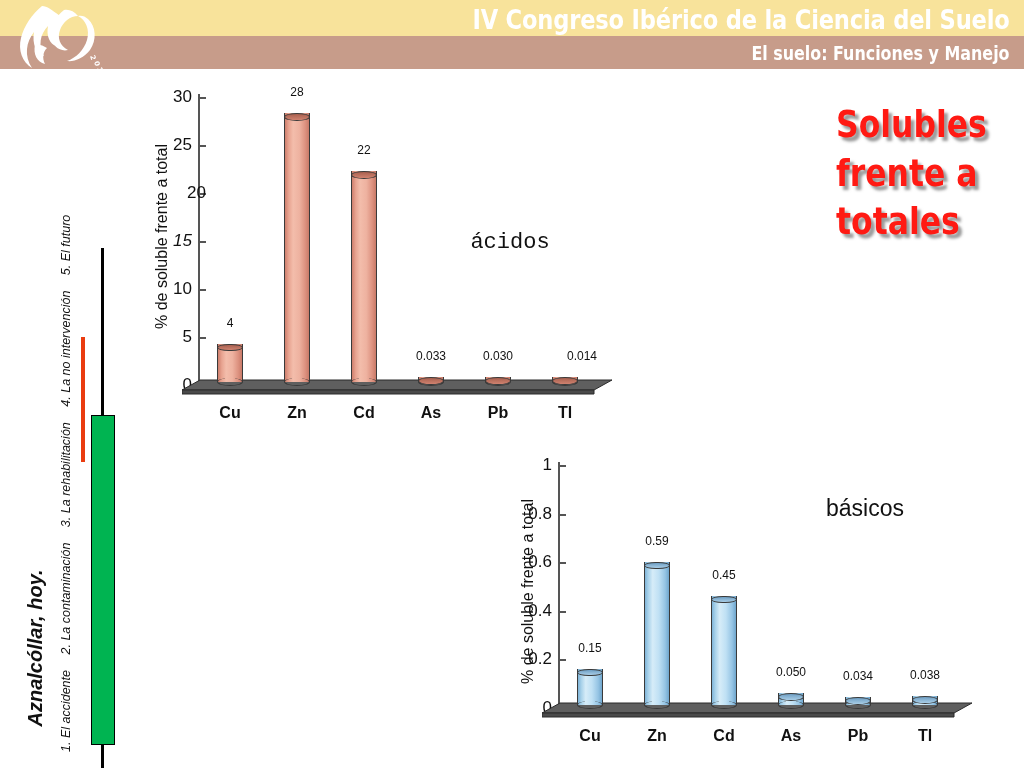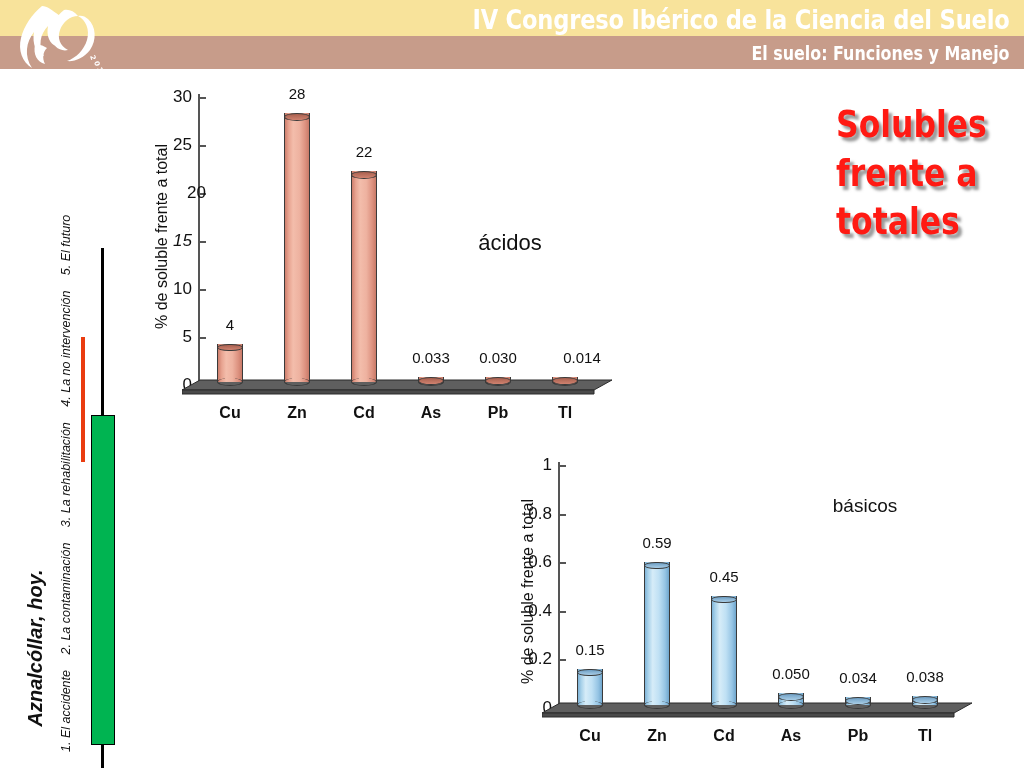--- a/index.html
+++ b/index.html
@@ -102,21 +102,21 @@
     white-space:nowrap;
   }
   .chart .ytick-mark{
     position:absolute;height:2px;width:7px;background:#555;
   }
   .chart .cat-label{
     position:absolute;font-size:16px;font-weight:bold;color:#111;
     text-align:center;white-space:nowrap;
   }
   .chart .val-label{
-    position:absolute;font-size:15px;color:#111;
+    position:absolute;font-size:12px;color:#111;
     text-align:center;white-space:nowrap;
   }
   .floor{position:absolute;}
   .bar{position:absolute;}
   .bar .body{
     position:absolute;left:0;bottom:0;width:100%;
     border-left:1px solid #3a3a3a;border-right:1px solid #3a3a3a;
     box-sizing:border-box;
   }
   .bar .cap{
@@ -174,21 +174,21 @@
 <div class="rail-green"></div>
 
 <div class="red-title">
   <div>Solubles</div>
   <div>frente a</div>
   <div>totales</div>
 </div>
 
 <div class="chart" id="chart-acidos" style="left:120px;top:80px;width:500px;height:340px;">
   <div class="ylabel" style="left:-68px;top:130px;width:220px;">% de soluble frente a total</div>
-  <div class="val-label" style="left:310px;top:150px;width:160px;font-size:22px;">ácidos</div>
+  <div class="val-label" style="left:310px;top:150px;width:160px;font-size:22px;font-family:Liberation Mono, monospace;">ácidos</div>
   <div class="axis-line" style="left:78px;top:14px;width:2px;height:292px;"></div>
   <div class="yticks">
       <div class="ytick-mark" style="left: 79px; top: 305px;"></div>
       <div class="ytick-label" style="left: 26px; top: 295px; width: 46px;">0</div>
       <div class="ytick-mark" style="left: 79px; top: 257px;"></div>
       <div class="ytick-label" style="left: 26px; top: 247px; width: 46px;">5</div>
       <div class="ytick-mark" style="left: 79px; top: 209px;"></div>
       <div class="ytick-label" style="left: 26px; top: 199px; width: 46px;">10</div>
       <div class="ytick-mark" style="left: 79px; top: 161px;"></div>
       <div class="ytick-label" style="left: 26px; top: 151px; width: 46px; font-style: italic;">15</div>
@@ -248,21 +248,21 @@
       <div class="cat-label" style="left: 137px; top: 324px; width: 80px;">Zn</div>
       <div class="cat-label" style="left: 204px; top: 324px; width: 80px;">Cd</div>
       <div class="cat-label" style="left: 271px; top: 324px; width: 80px;">As</div>
       <div class="cat-label" style="left: 338px; top: 324px; width: 80px;">Pb</div>
       <div class="cat-label" style="left: 405px; top: 324px; width: 80px;">Tl</div>
     </div>
 </div>
 
 <div class="chart" id="chart-basicos" style="left:480px;top:450px;width:500px;height:300px;">
   <div class="ylabel" style="left:-62px;top:115px;width:220px;">% de soluble frente a total</div>
-  <div class="val-label" style="left:300px;top:45px;width:170px;font-size:19px;">básicos</div>
+  <div class="val-label" style="left:300px;top:45px;width:170px;font-size:23px;">básicos</div>
   <div class="axis-line" style="left:78px;top:12px;width:2px;height:247px;"></div>
   <div class="yticks">
       <div class="ytick-mark" style="left: 79px; top: 258px;"></div>
       <div class="ytick-label" style="left: 26px; top: 248px; width: 46px;">0</div>
       <div class="ytick-mark" style="left: 79px; top: 209.4px;"></div>
       <div class="ytick-label" style="left: 26px; top: 199.4px; width: 46px;">0.2</div>
       <div class="ytick-mark" style="left: 79px; top: 160.8px;"></div>
       <div class="ytick-label" style="left: 26px; top: 150.8px; width: 46px;">0.4</div>
       <div class="ytick-mark" style="left: 79px; top: 112.2px;"></div>
       <div class="ytick-label" style="left: 26px; top: 102.2px; width: 46px;">0.6</div>

